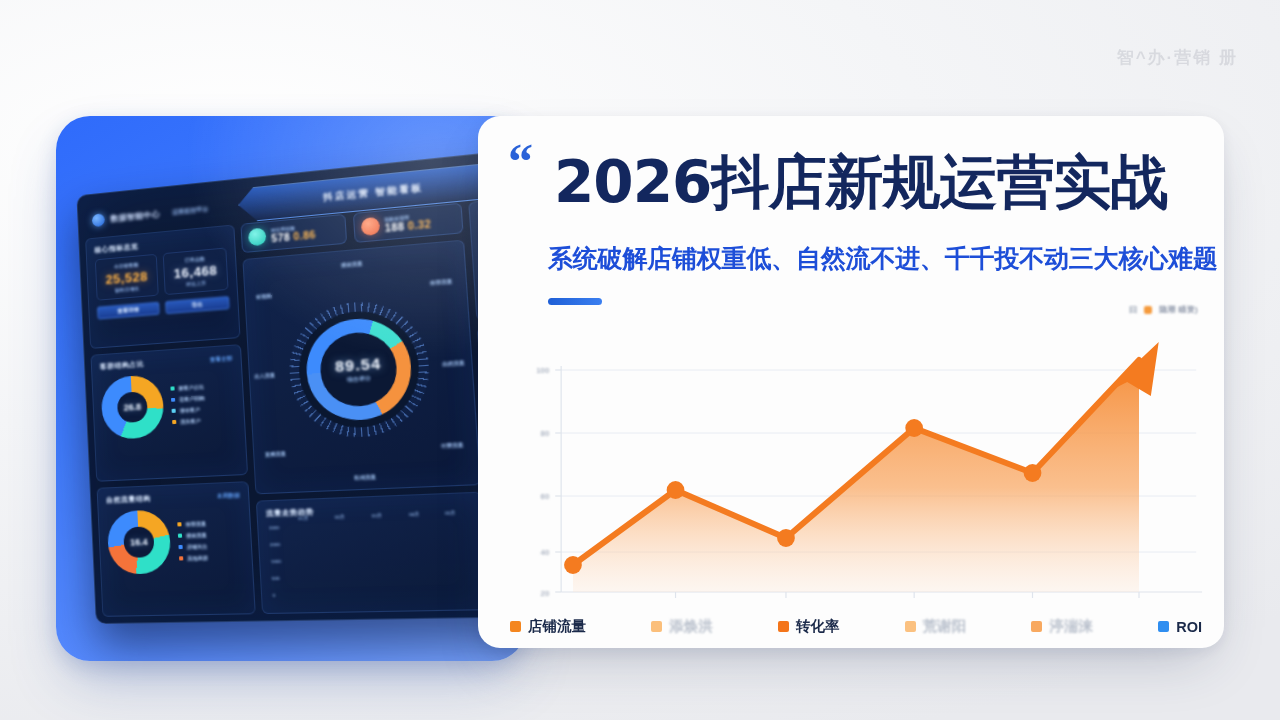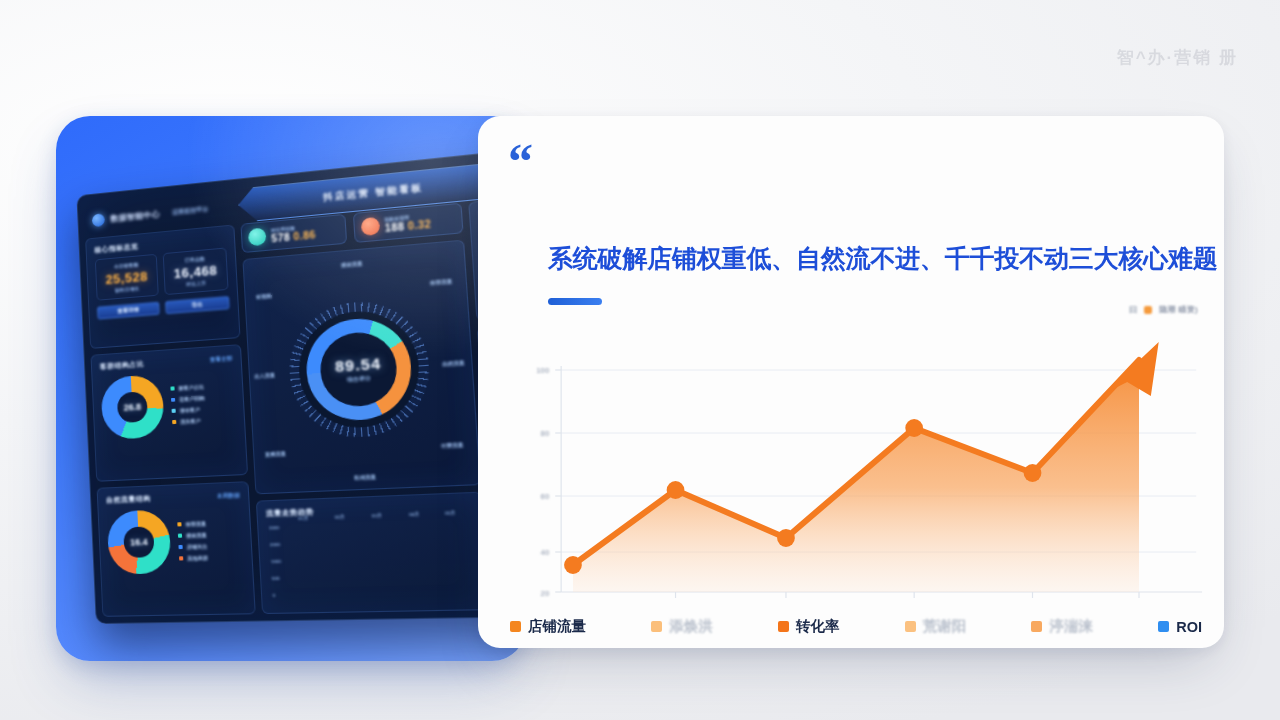--- a/index.html
+++ b/index.html
@@ -490,20 +490,21 @@
         </div>
 
       </div>
     </div>
   </div>
 </div>
 
 <div class="content-card">
 
   <div class="quote">“</div>
+  <div class="title">2026抖店新规运营实战</div>
   <div class="subtitle">系统破解店铺权重低、自然流不进、千千投不动三大核心难题</div>
   <div class="rule"></div>
 
   <div class="chart-legend-top">
     <span class="ic">曰</span>
     <span class="sw"></span>
     <span class="tx">隐潮 瞄资)</span>
   </div>
 
   <div class="chart">

